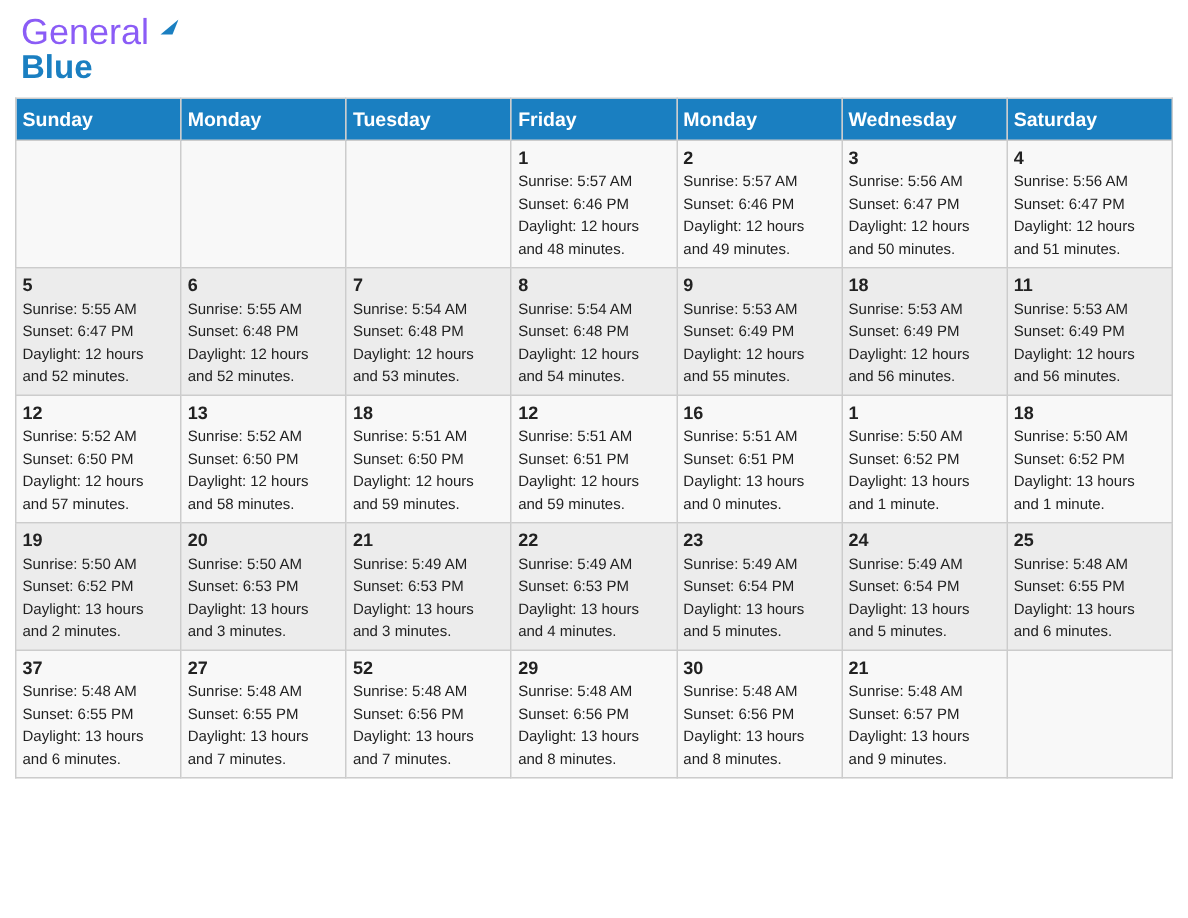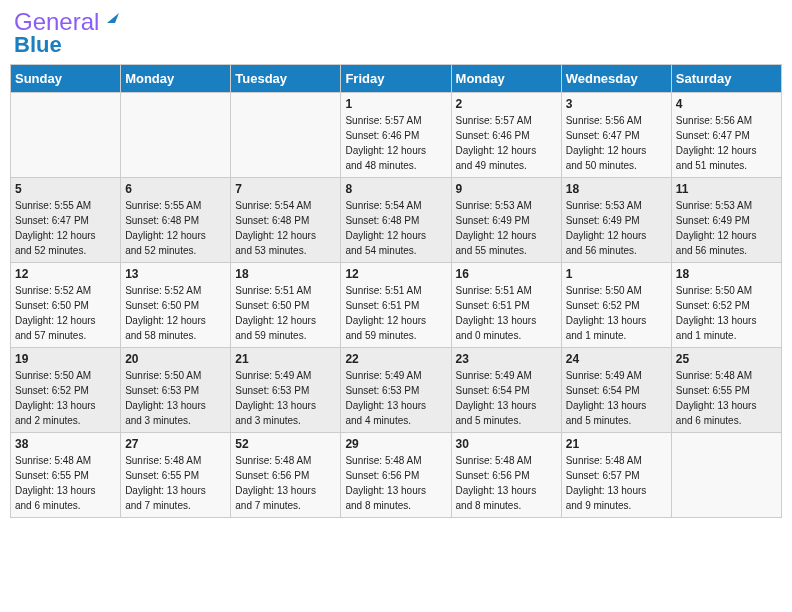--- a/index.html
+++ b/index.html
@@ -298,21 +298,21 @@
         <td>
           <div class="day-num">25</div>
           <div class="day-info" style="white-space: pre-line;">Sunrise: 5:48 AM
 Sunset: 6:55 PM
 Daylight: 13 hours
 and 6 minutes.</div>
         </td>
       </tr>
       <tr>
         <td>
-          <div class="day-num">38</div>
+          <div class="day-num">37</div>
           <div class="day-info" style="white-space: pre-line;">Sunrise: 5:48 AM
 Sunset: 6:55 PM
 Daylight: 13 hours
 and 6 minutes.</div>
         </td>
         <td>
           <div class="day-num">27</div>
           <div class="day-info" style="white-space: pre-line;">Sunrise: 5:48 AM
 Sunset: 6:55 PM
 Daylight: 13 hours

